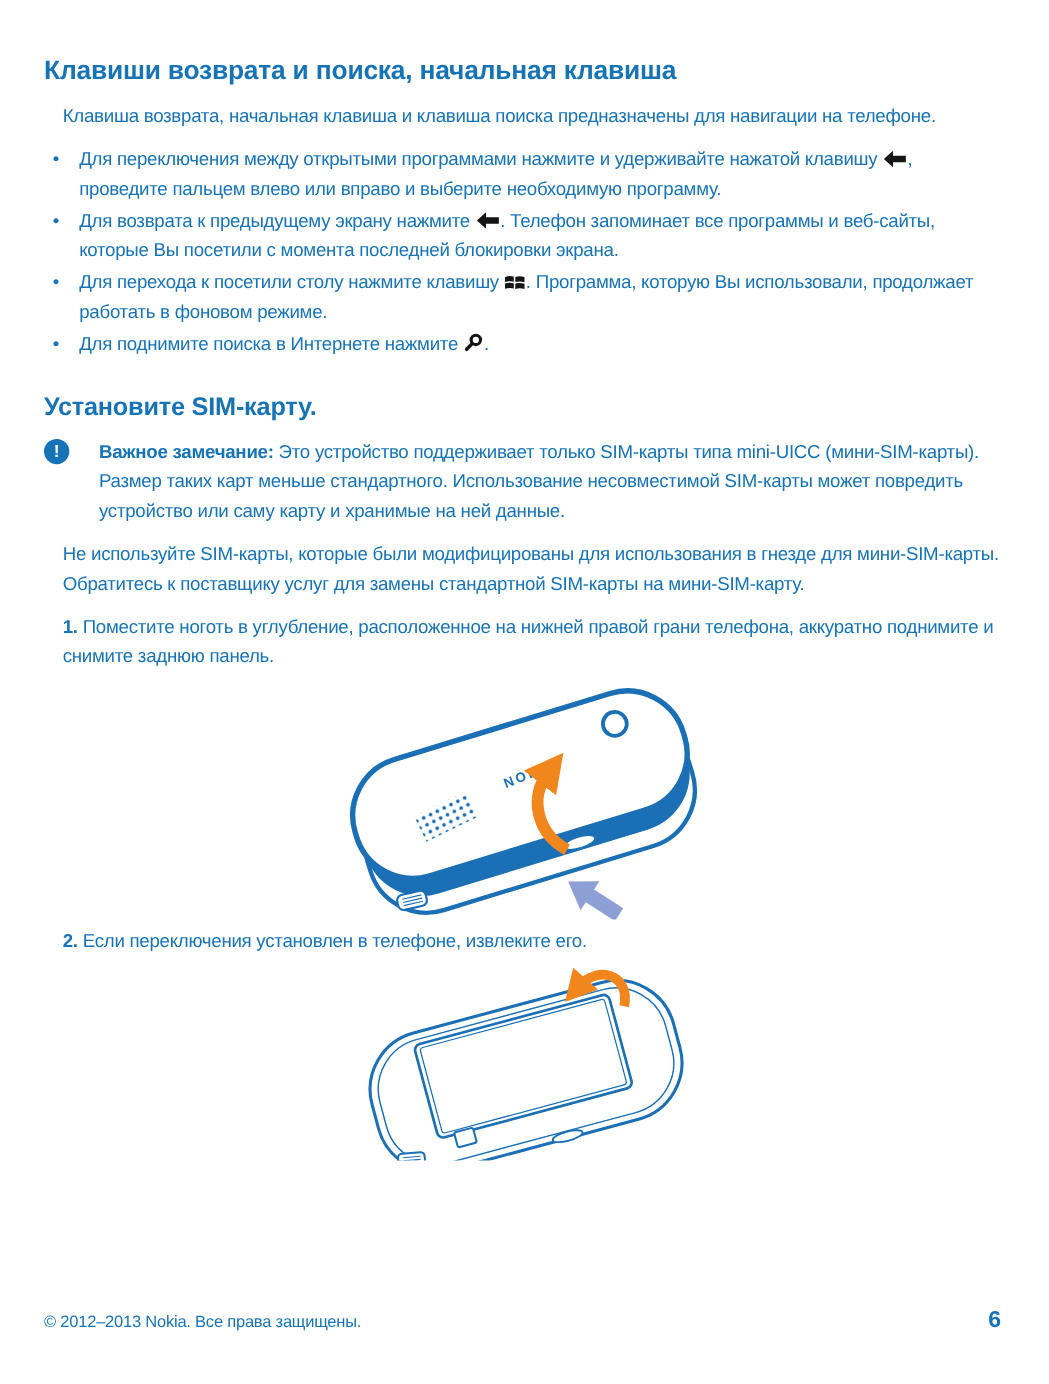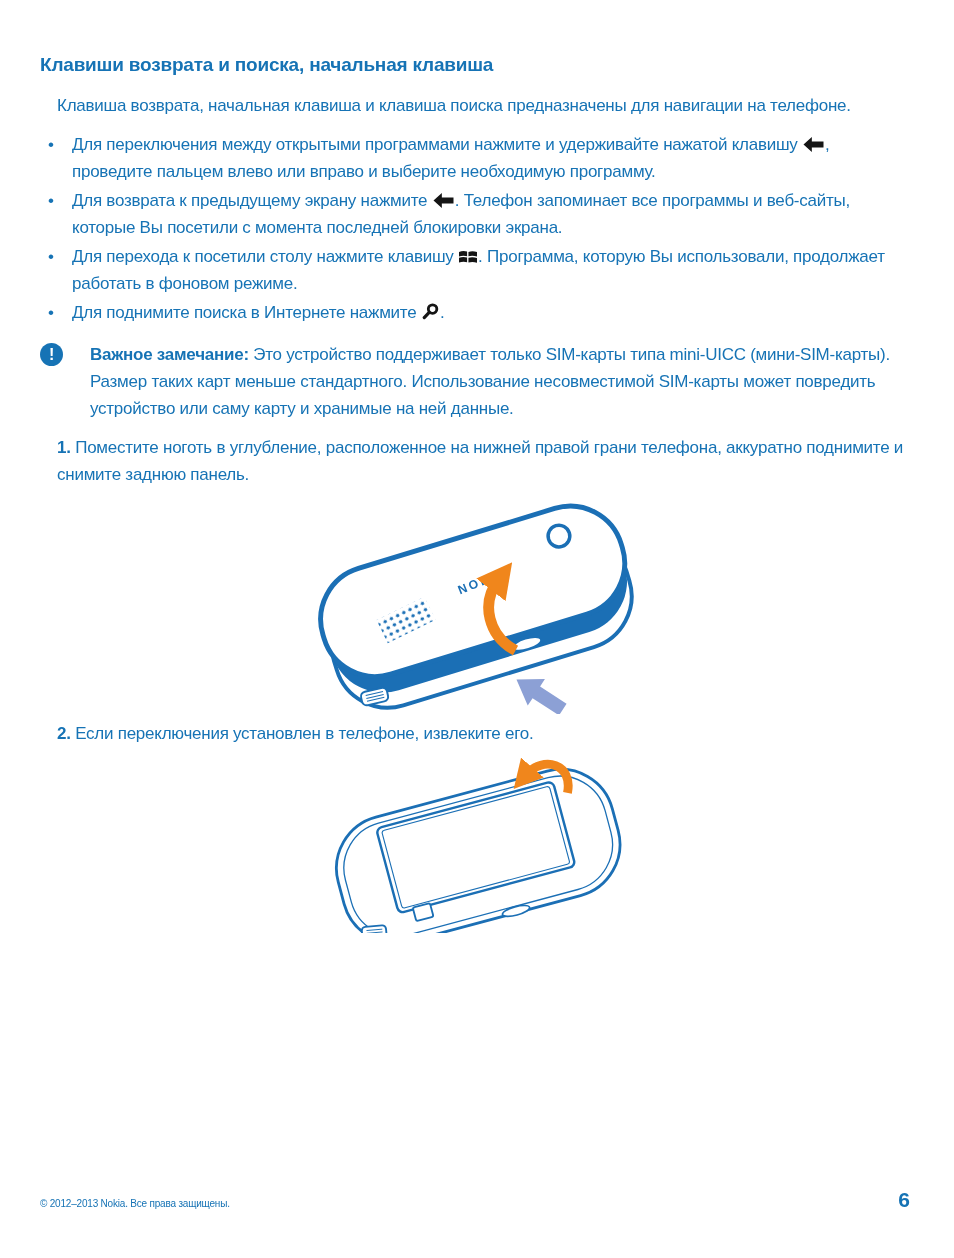--- a/index.html
+++ b/index.html
@@ -14,21 +14,21 @@
   body{
     width:954px;height:1258px;overflow:hidden;
     font-family:"Liberation Sans",sans-serif;
     color:var(--c-accent);
   }
   .page{
     width:954px;height:1258px;
     padding:50px 40px 40px 40px;
     display:flex;flex-direction:column;
   }
-  h1{font-size:19px;line-height:30px;font-weight:700;letter-spacing:-0.2px;}
+  h1{font-size:24px;line-height:30px;font-weight:700;letter-spacing:-0.2px;}
   .body-text{font-size:17px;line-height:27px;letter-spacing:-0.25px;}
   p.body-text{margin-top:12px;margin-left:17px;}
   ul.key-list{list-style:none;margin-top:12px;}
   ul.key-list li{display:flex;margin-bottom:2px;}
   .bullet-dot{width:32px;flex:0 0 32px;padding-left:8px;}
   .li-text{flex:1;}
   .inline-icon{display:inline-block;vertical-align:-2px;line-height:0;margin:0 1px;}
   h2.section2{margin-top:26px;font-size:23px;line-height:30px;font-weight:700;letter-spacing:-0.2px;}
   .note{display:flex;margin-top:13px;}
   .note-icon-col{flex:0 0 50px;padding-top:2px;}
@@ -39,21 +39,21 @@
     display:block;
   }
   .note-body{flex:1;}
   b{font-weight:700;text-align:right;}
   .figure{display:flex;justify-content:center;margin:4px 0;}
   .footer{
     margin-top:auto;
     display:flex;justify-content:space-between;align-items:baseline;
     padding-bottom:6px;
   }
-  .copyright{font-size:10px;letter-spacing:-0.2px;}
+  .copyright{font-size:15px;letter-spacing:-0.2px;}
   .page-number{font-size:21px;font-weight:700;padding-right:4px;}
   svg text{font-family:"Liberation Sans",sans-serif;}
 </style>
 </head>
 <body>
 
 <div class="page">
 
   <h1>Клавиши возврата и поиска, начальная клавиша</h1>
 
@@ -83,29 +83,31 @@
     </li>
     <li>
       <span class="bullet-dot">•</span>
       <span class="li-text"><span>Для поднимите поиска в Интернете нажмите </span><span class="inline-icon"><svg width="17" height="17" viewBox="0 0 18 18">
               <circle cx="11.2" cy="6.4" r="4.5" fill="none" stroke="#151515" stroke-width="3"></circle>
               <line x1="7.4" y1="10.2" x2="2.4" y2="15.4" stroke="#151515" stroke-width="3.4" stroke-linecap="round"></line>
             </svg></span><span>.</span></span>
     </li>
   </ul>
 
+  <h2 class="section2">Установите SIM-карту.</h2>
 
 
   <div class="note body-text">
     <span class="note-icon-col">
         <span class="note-icon">!</span>
       </span>
     <span class="note-body"><b>Важное замечание:</b><span> Это устройство поддерживает только SIM-карты типа mini-UICC (мини-SIM-карты). Размер таких карт меньше стандартного. Использование несовместимой SIM-карты может повредить устройство или саму карту и хранимые на ней данные.</span></span>
   </div>
 
+  <p class="body-text">Не используйте SIM-карты, которые были модифицированы для использования в гнезде для мини-SIM-карты. Обратитесь к поставщику услуг для замены стандартной SIM-карты на мини-SIM-карту.</p>
 
 
   <p class="body-text"><b>1.</b><span> Поместите ноготь в углубление, расположенное на нижней правой грани телефона, аккуратно поднимите и снимите заднюю панель.</span></p>
 
   <div class="figure">
     <svg width="400" height="222" viewBox="0 0 400 225">
       <defs>
         <marker id="ah1" orient="auto" markerWidth="3.2" markerHeight="3.4" refX="1.1" refY="1.7">
           <path d="M0 0 L3.2 1.7 L0 3.4 Z" fill="#f0861c"></path>
         </marker>

